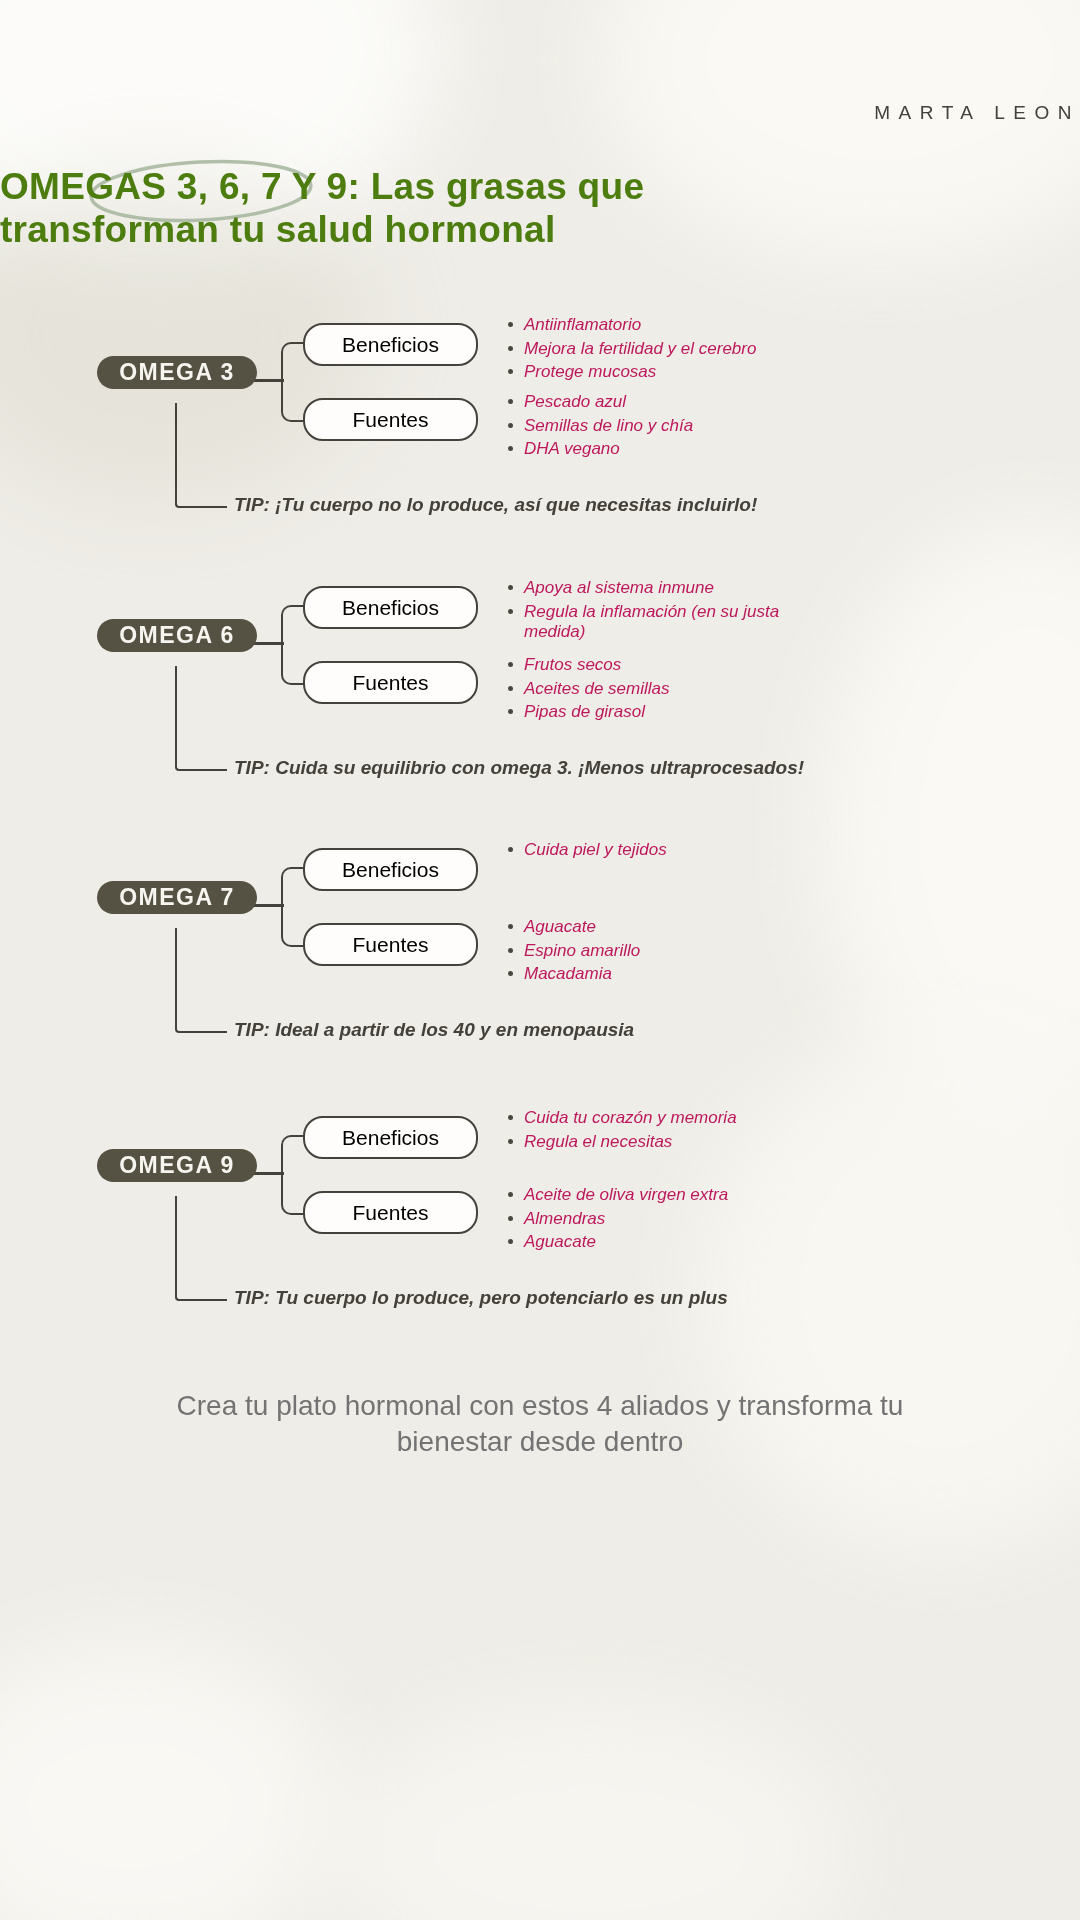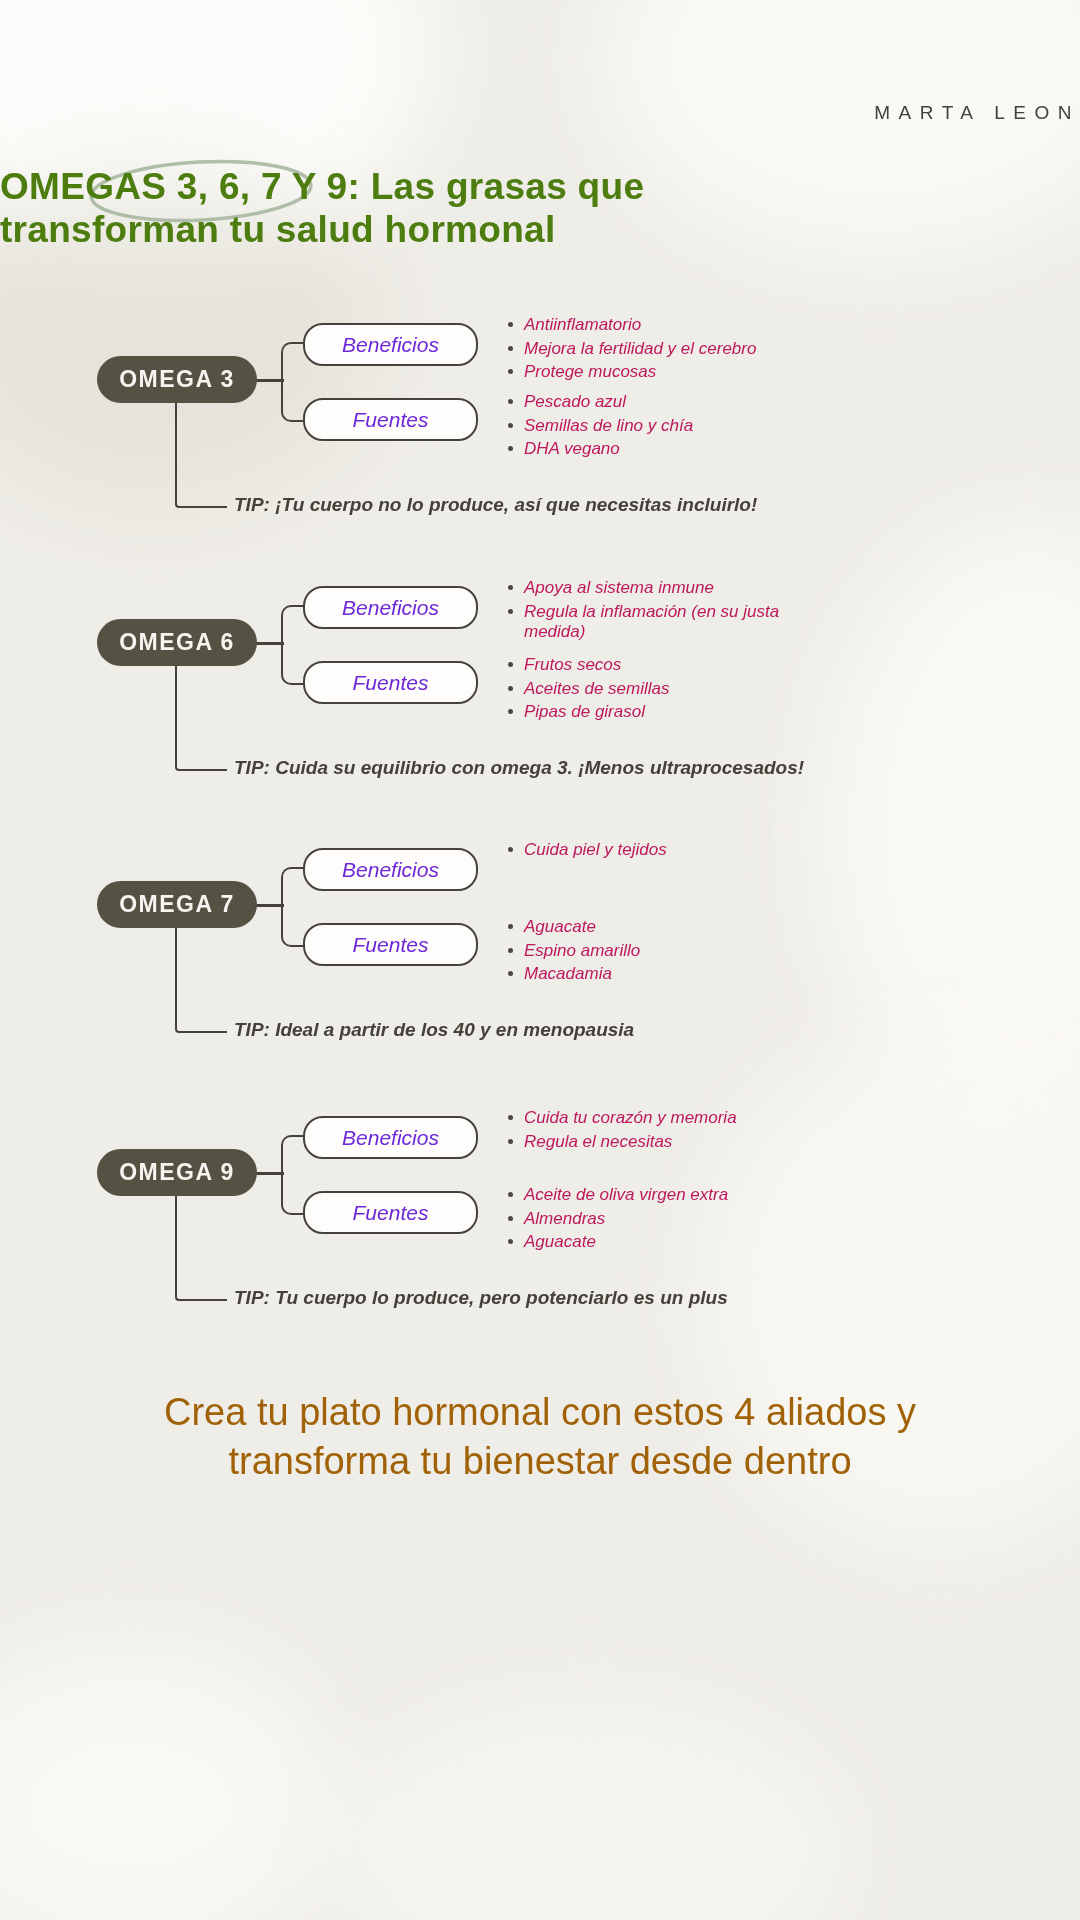--- a/index.html
+++ b/index.html
@@ -24,42 +24,42 @@
   }
   .title{
     position:absolute;top:166px;left:0;width:100%;
     font-size:37px;font-weight:bold;line-height:1.16;
     color:#4d7c0f;letter-spacing:.3px;
   }
   .title-ellipse{position:absolute;left:86px;top:156px;pointer-events:none;}
 
   .section{position:absolute;left:0;width:100%;height:255px;}
   .pill{
-    position:absolute;left:97px;top:53px;width:160px;height:47px;
+    position:absolute;left:97px;top:53px;width:160px;height:33px;
     background:#565243;border-radius:24px;
     display:flex;align-items:center;justify-content:center;
     color:#f6f5f0;font-weight:bold;font-size:23px;letter-spacing:1.5px;
   }
   .hline{position:absolute;background:#45423c;height:2.5px;}
   .pill-link{left:253px;top:76px;width:31px;}
   .elbow-top{
     position:absolute;left:281px;top:39px;width:23px;height:40px;
     border-left:2.5px solid #45423c;border-top:2.5px solid #45423c;
     border-top-left-radius:10px;
   }
   .elbow-bot{
     position:absolute;left:281px;top:77px;width:23px;height:40px;
     border-left:2.5px solid #45423c;border-bottom:2.5px solid #45423c;
     border-bottom-left-radius:10px;
   }
   .obox{
     position:absolute;left:303px;width:171px;height:39px;
     background:#fefdfb;border:2.5px solid #45423c;border-radius:20px;
     display:flex;align-items:center;justify-content:center;
-    font-style:italic;font-size:21px;color:#6d28d9;
+    font-size:21px;color:#000000;
   }
   .box-ben{top:20px;}
   .box-fue{top:95px;}
   .blist{
     position:absolute;left:505px;width:300px;list-style:none;margin:0;padding:0;
     font-style:italic;font-size:17px;line-height:1.22;color:#be185d;
   }
   .list-ben{top:12px;}
   .list-fue{top:89px;}
   .blist li{position:relative;padding-left:19px;margin-bottom:3px;}
@@ -72,21 +72,21 @@
     border-left:2.5px solid #45423c;border-bottom:2.5px solid #45423c;
     border-bottom-left-radius:4px;
   }
   .tip{
     position:absolute;left:234px;top:191px;
     font-style:italic;font-weight:bold;font-size:19px;color:#44413a;
   }
   .footer{
     position:absolute;top:1388px;left:50%;transform:translateX(-50%);
     width:780px;text-align:center;
-    font-size:38px;line-height:1.28;color:#a16207;font-weight:normal;
+    font-size:28px;line-height:1.28;color:#737373;font-weight:normal;
   }
 </style>
 </head>
 <body>
 
 <div class="cloud c1"></div>
 <div class="cloud c2"></div>
 <div class="cloud c3"></div>
 <div class="cloud c4"></div>
 <div class="cloud c5"></div>

